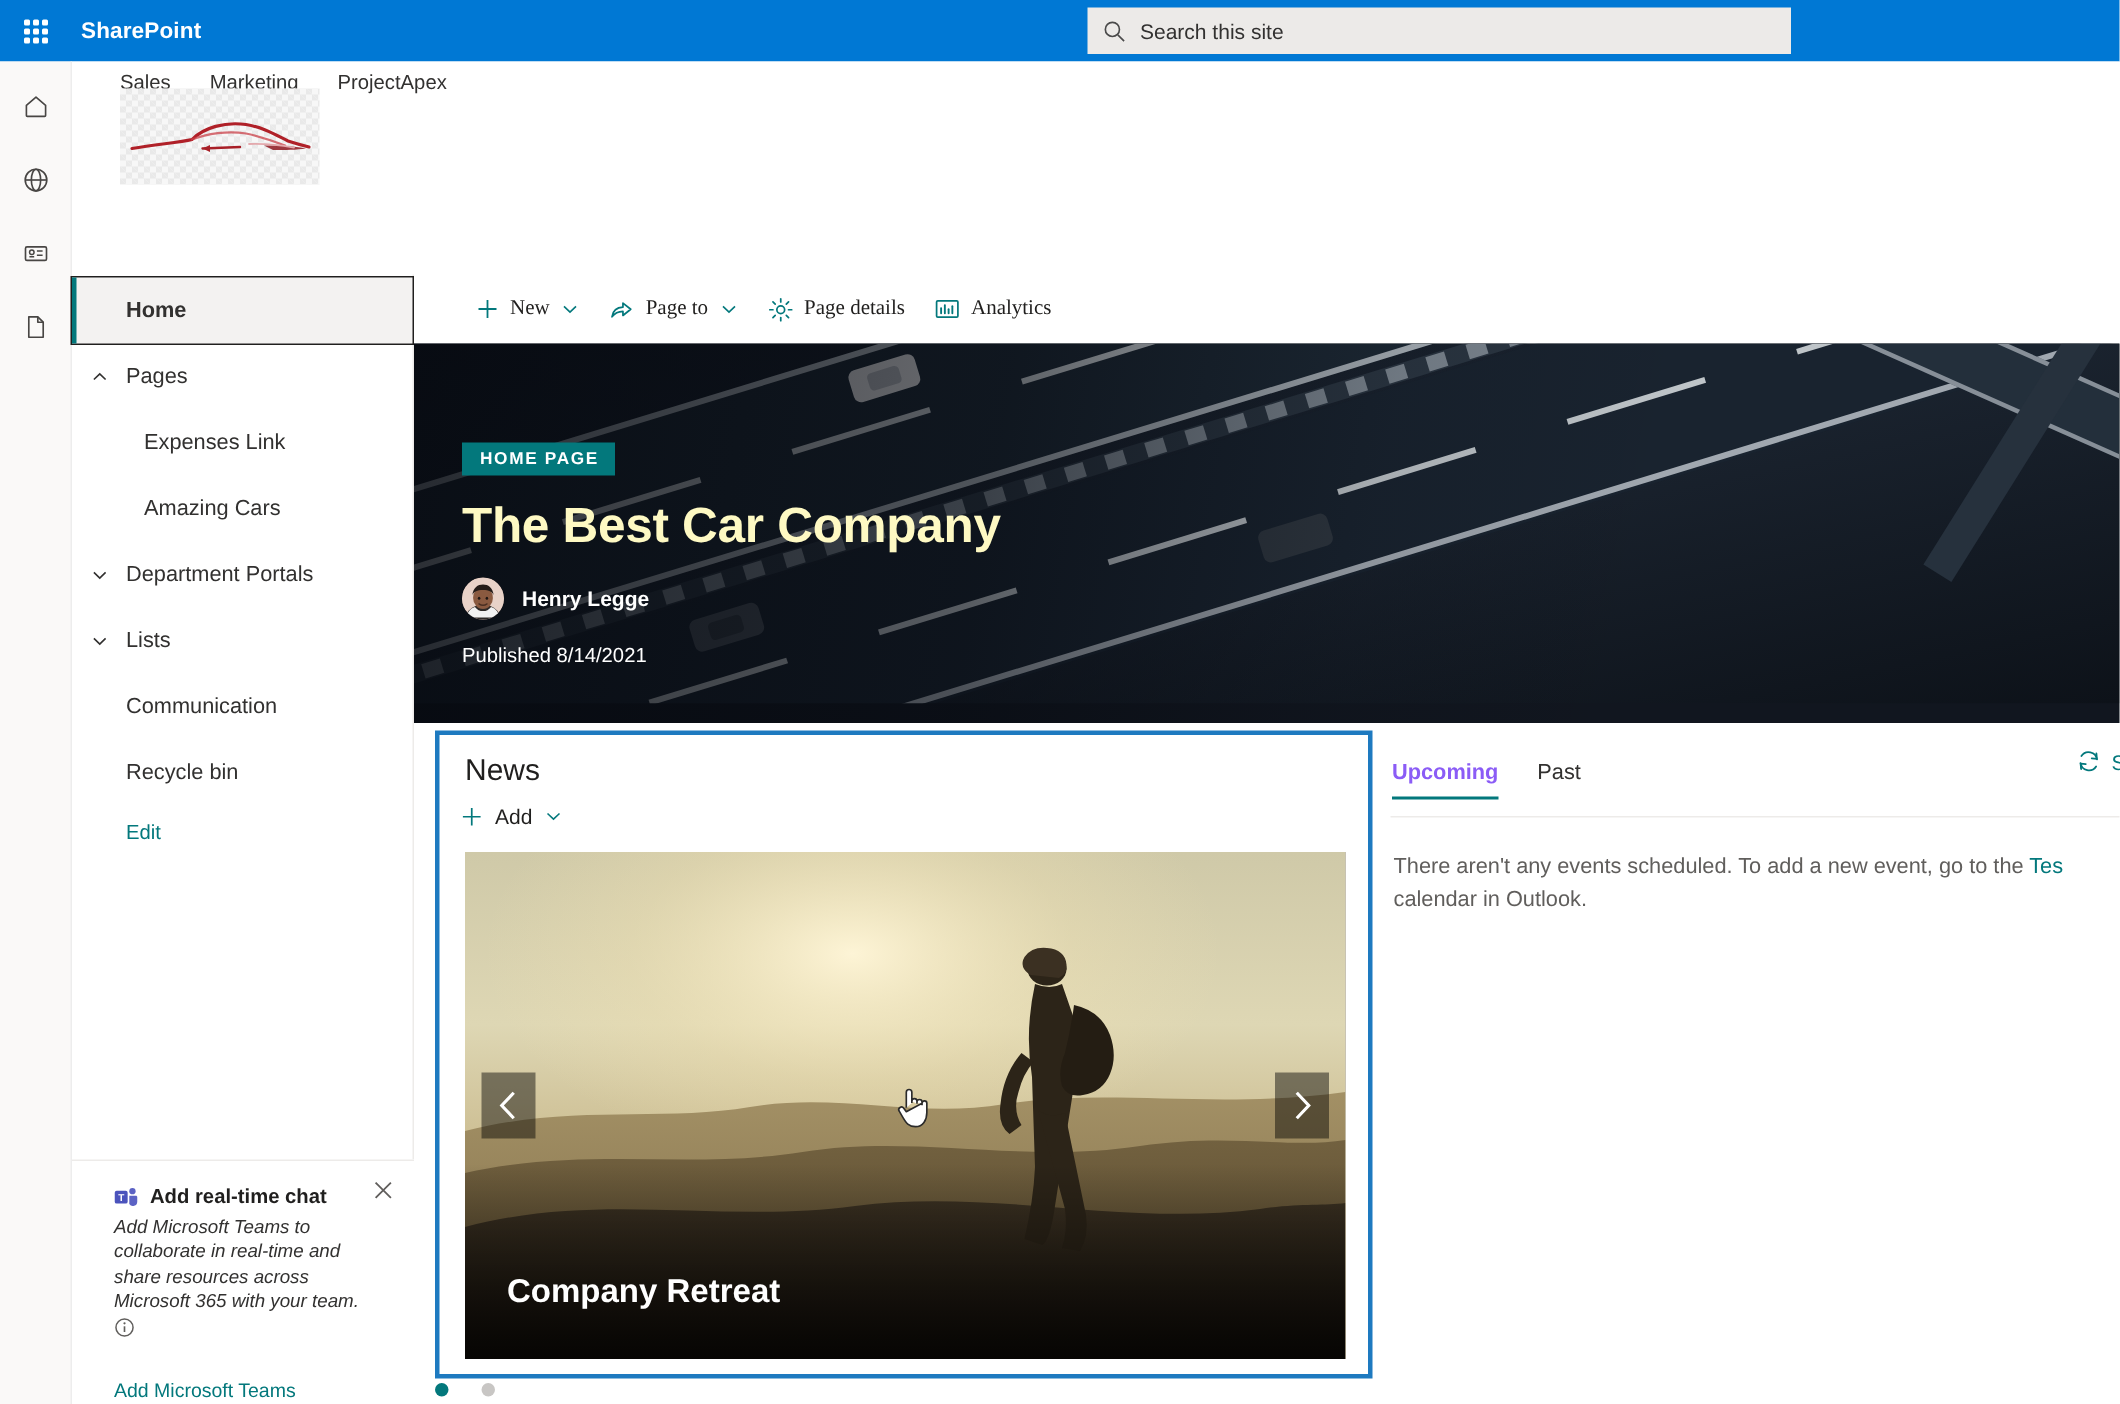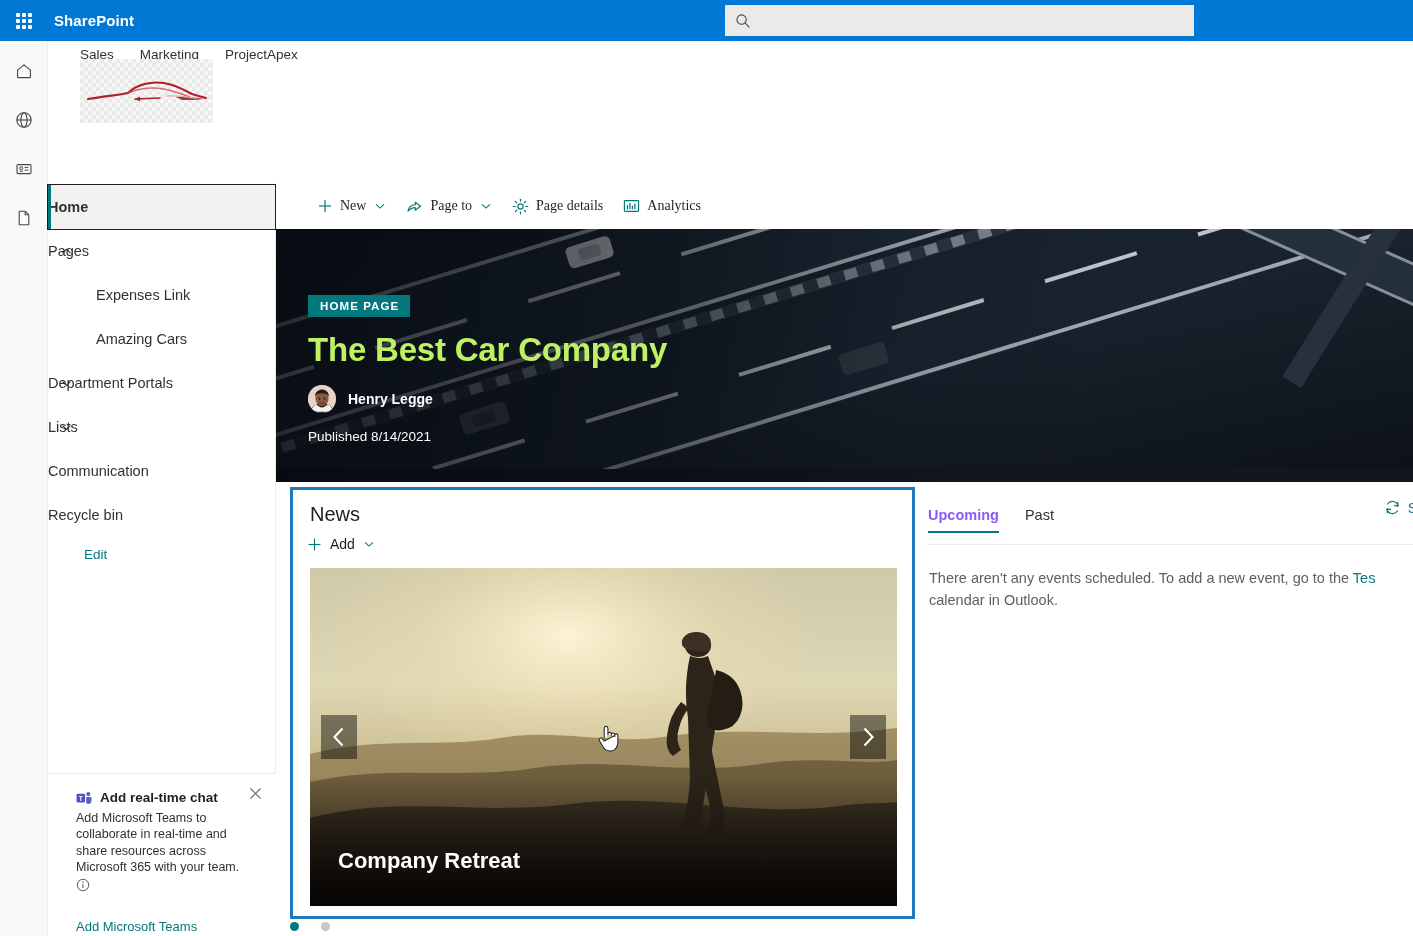--- a/index.html
+++ b/index.html
@@ -69,20 +69,21 @@
   }
 
   
   #leftnav {
     position: absolute; left: 48px; top: 183px; width: 228px; height: 590px;
     background: #ffffff; border-right: 1px solid #edebe9;
   }
   .nav-item {
     position: relative; display: flex; align-items: center;
     height: 44px; font-size: 14.5px; color: #323130; cursor: pointer;
+    padding-left: 36px;
   }
   .nav-item.selected {
     background: #f3f2f1; outline: 1px solid #201f1e;
     font-weight: 600; width: 227px;
   }
   .nav-item.selected::before {
     content: ''; position: absolute; left: 0; top: 0;
     width: 3px; height: 100%; background: #03787c;
   }
   .nav-item .chev {
@@ -99,21 +100,21 @@
   }
   #teams-close {
     position: absolute; right: 10px; top: 8px; width: 22px; height: 22px;
     display: flex; align-items: center; justify-content: center;
     cursor: pointer; color: #605e5c; font-size: 14px;
   }
   #teams-title {
     display: flex; align-items: center; gap: 7px;
     font-size: 13.5px; font-weight: bold; color: #201f1e; margin-bottom: 5px;
   }
-  #teams-desc { font-size: 12.5px; line-height: 16.3px; color: #323130; width: 166px; }
+  #teams-desc { font-size: 12.5px; line-height: 16.3px; color: #323130; width: 166px; font-style: italic; }
   #teams-info { margin-top: 3px; color: #605e5c; }
   #teams-link {
     position: absolute; left: 28px; bottom: 2px;
     font-size: 13px; color: #03787c; cursor: pointer;
   }
 
   
   #cmdbar {
     position: absolute; left: 276px; top: 183px; width: 1338px; height: 46px;
     background: #ffffff; display: flex; align-items: center; padding-left: 32px; gap: 2px; font-family: Liberation Serif, serif;
@@ -135,21 +136,21 @@
     position: absolute; inset: 0;
     background: linear-gradient(100deg, rgba(5,8,14,.82) 0%, rgba(5,8,14,.55) 34%, rgba(5,8,14,.12) 56%, rgba(5,8,14,0) 72%);
   }
   #hero-content { position: absolute; left: 32px; top: 66px; }
   #hero-badge {
     display: inline-block; background: #03787c; color: #ffffff;
     font-size: 11.5px; font-weight: bold; letter-spacing: 1.1px;
     padding: 5px 11px 5px 12px; cursor: pointer;
   }
   #hero-title {
-    font-size: 33px; font-weight: bold; color: #bef264;
+    font-size: 33px; font-weight: bold; color: #fef9c3;
     margin-top: 14px; letter-spacing: -.2px;
   }
   #hero-author { display: flex; align-items: center; gap: 12px; margin-top: 16px; }
   #hero-avatar {
     width: 28px; height: 28px; border-radius: 50%; overflow: hidden;
     background: #cbb0a4; flex: none; position: relative; cursor: pointer;
   }
   #hero-author-name { font-size: 14px; font-weight: bold; color: #ffffff; cursor: pointer; }
   #hero-published { font-size: 13.5px; color: #ffffff; margin-top: 16px; }
 
@@ -234,20 +235,21 @@
   </div>
   <div id="suite-title">SharePoint</div>
 
   <div id="search-wrap">
     <span style="display:flex;">
       <svg width="16" height="16" viewBox="0 0 16 16">
           <circle cx="6.6" cy="6.6" r="4.7" fill="none" stroke="#4a4a4a" stroke-width="1.1"></circle>
           <line x1="10.2" y1="10.2" x2="14.4" y2="14.4" stroke="#4a4a4a" stroke-width="1.1"></line>
         </svg>
     </span>
+    <input id="search-input" type="text" placeholder="Search this site" style="">
   </div>
 </div>
 
 <div id="rail">
   <div class="rail-btn">
     <svg width="20" height="20" viewBox="0 0 20 20">
         <path d="M3.6 9.2 10 3.8l6.4 5.4V16a.6.6 0 0 1-.6.6H4.2a.6.6 0 0 1-.6-.6z" fill="none" stroke="#484644" stroke-width="1.1" stroke-linejoin="round"></path>
       </svg>
   </div>
   <div class="rail-btn">

